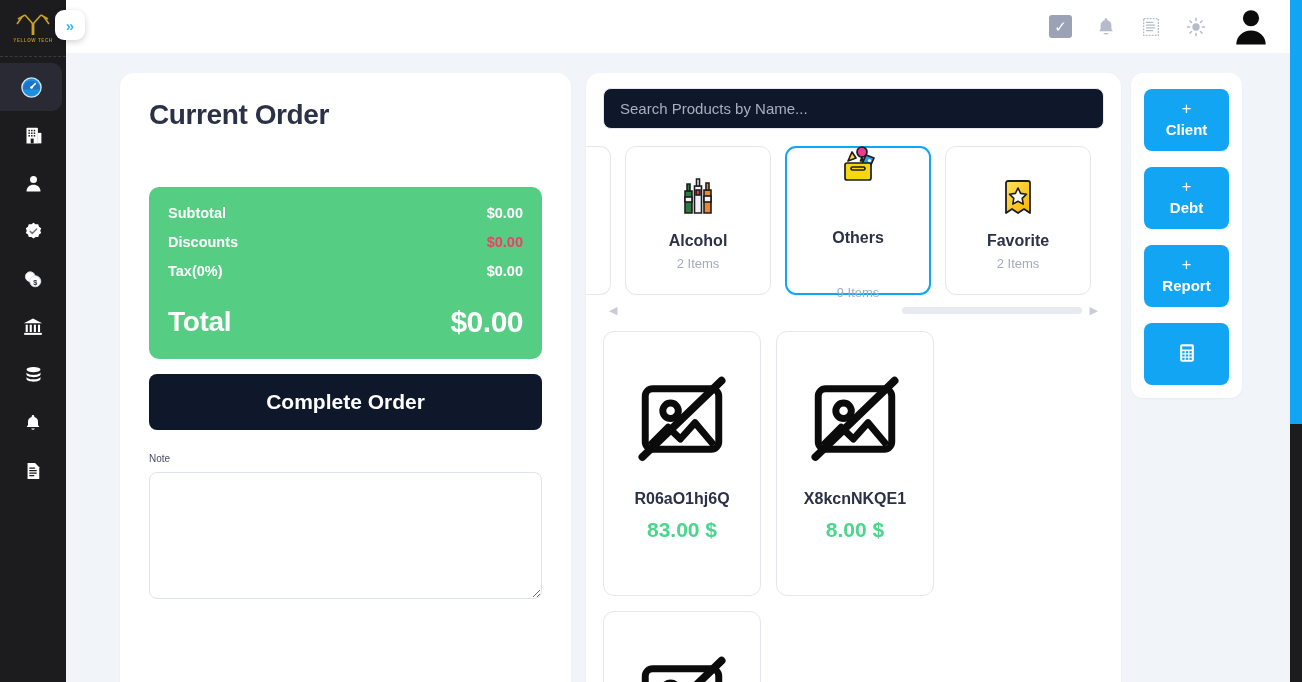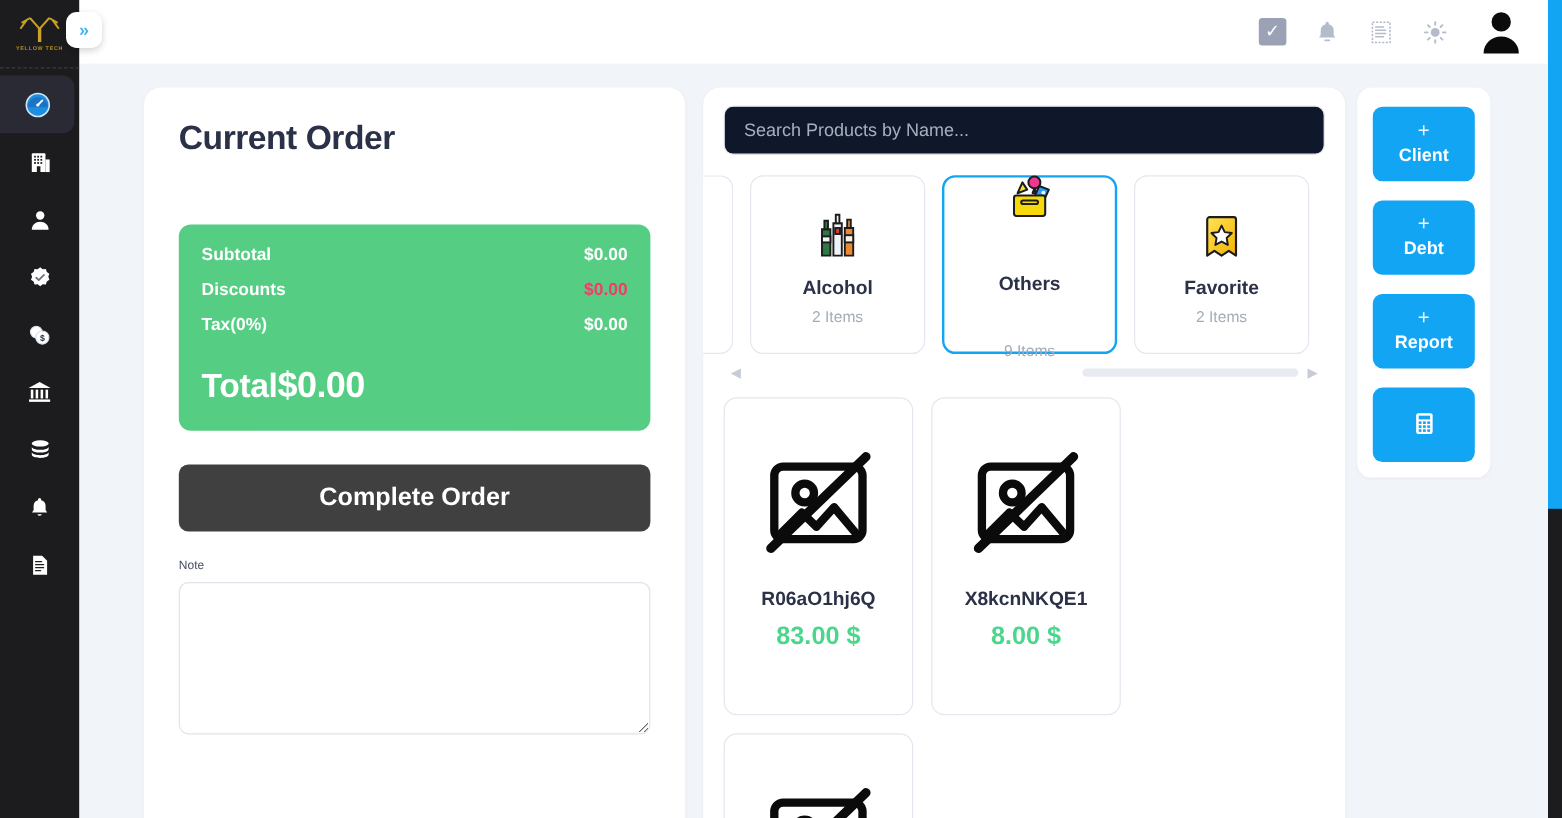--- a/index.html
+++ b/index.html
@@ -99,26 +99,26 @@
   }
   .summary-card {
     margin-top: 56px; background: #55ce84; border-radius: 10px;
     padding: 18px 19px 20px 19px; color: #fff;
   }
   .sum-row { display: flex; justify-content: space-between; align-items: baseline; margin-bottom: 13px; }
   .sum-row:nth-child(3) { margin-bottom: 0; }
   .sum-label { font-size: 14.5px; font-weight: 700; }
   .sum-val { font-size: 14.5px; font-weight: 700; }
   .sum-val.discount { color: #f23d68; }
-  .total-row { display: flex; align-items: center; margin-top: 26px; }
+  .total-row { display: flex; justify-content: space-between; align-items: center; margin-top: 26px; }
   .total-label { font-size: 28px; font-weight: 700; letter-spacing: -.3px; }
   .total-val { font-size: 30px; font-weight: 700; letter-spacing: -.5px; }
   .complete-btn {
-    display: block; width: 100%; margin-top: 28px;
-    background: #404040; color: #fff; border: none; border-radius: 8px;
+    display: block; width: 100%; margin-top: 15px;
+    background: #0f172a; color: #fff; border: none; border-radius: 8px;
     padding: 16px 0; font-size: 21px; font-weight: 700; cursor: pointer;
     font-family: "Liberation Sans", sans-serif;
   }
   .note-label { margin-top: 23px; font-size: 10px; color: #464f63; }
   .note-area {
     margin-top: 8px; width: 100%; height: 127px;
     border: 1px solid #dfe3ea; border-radius: 8px; resize: vertical;
     padding: 10px; font-family: "Liberation Sans", sans-serif; font-size: 14px;
     outline: none; background: #fff;
   }

